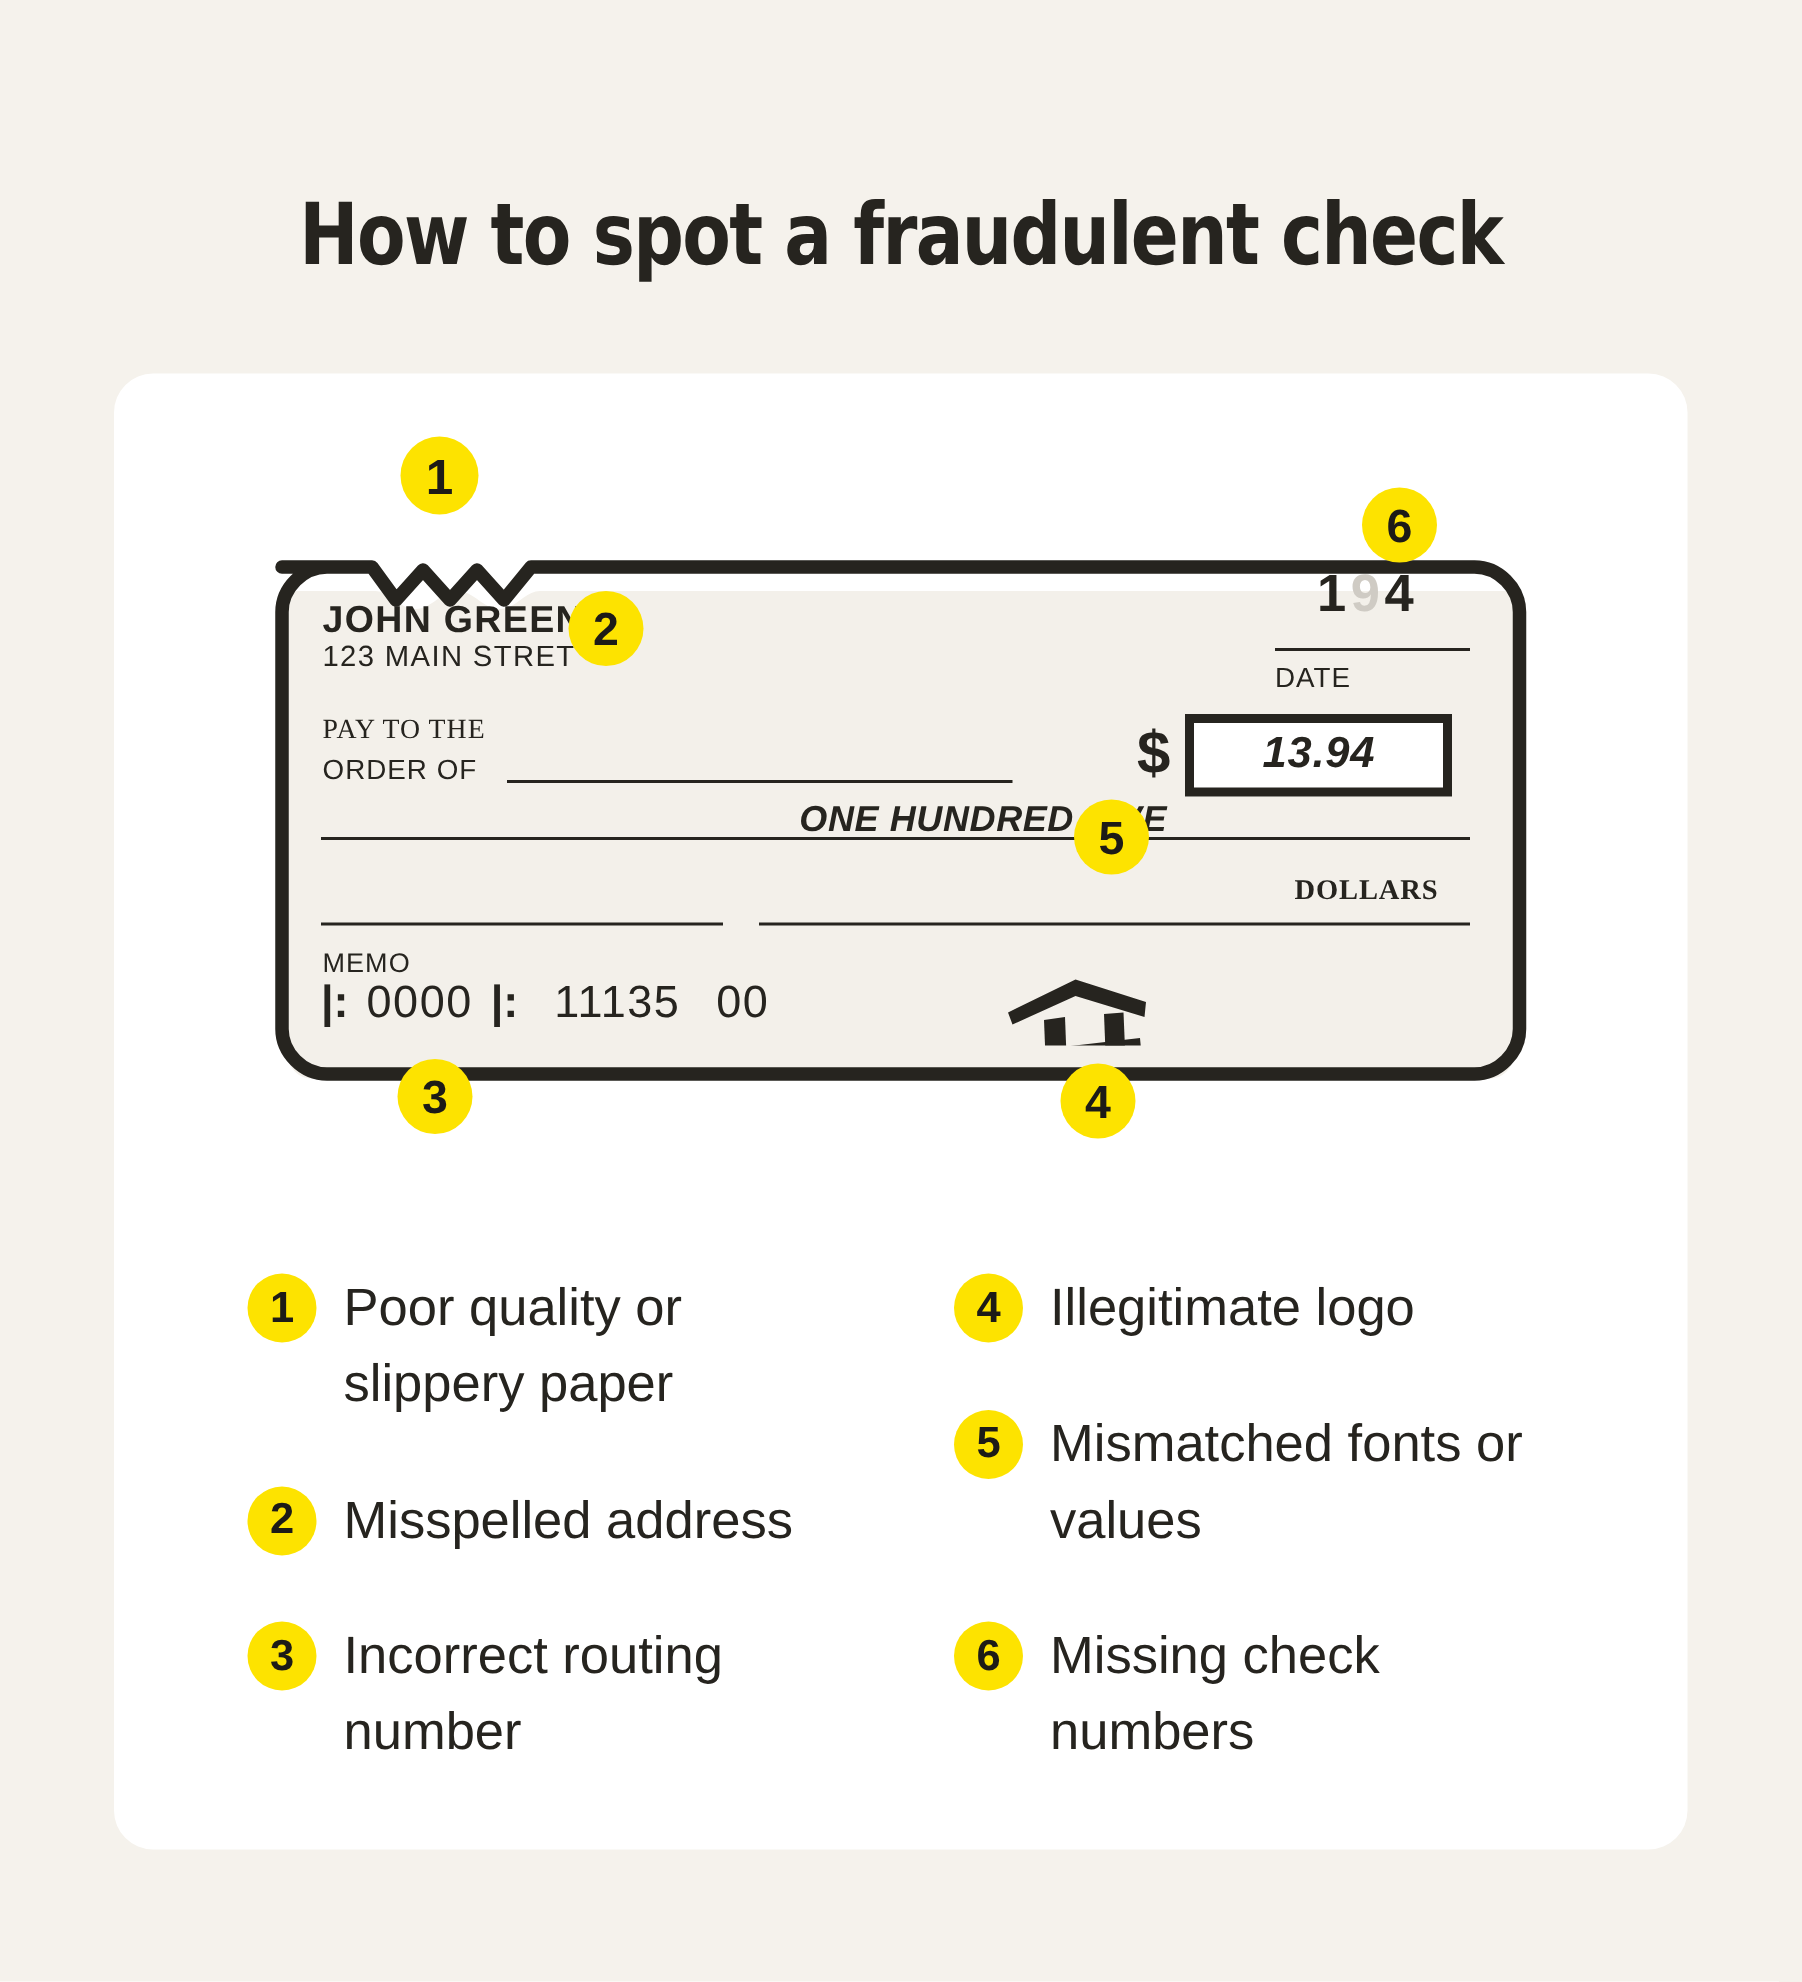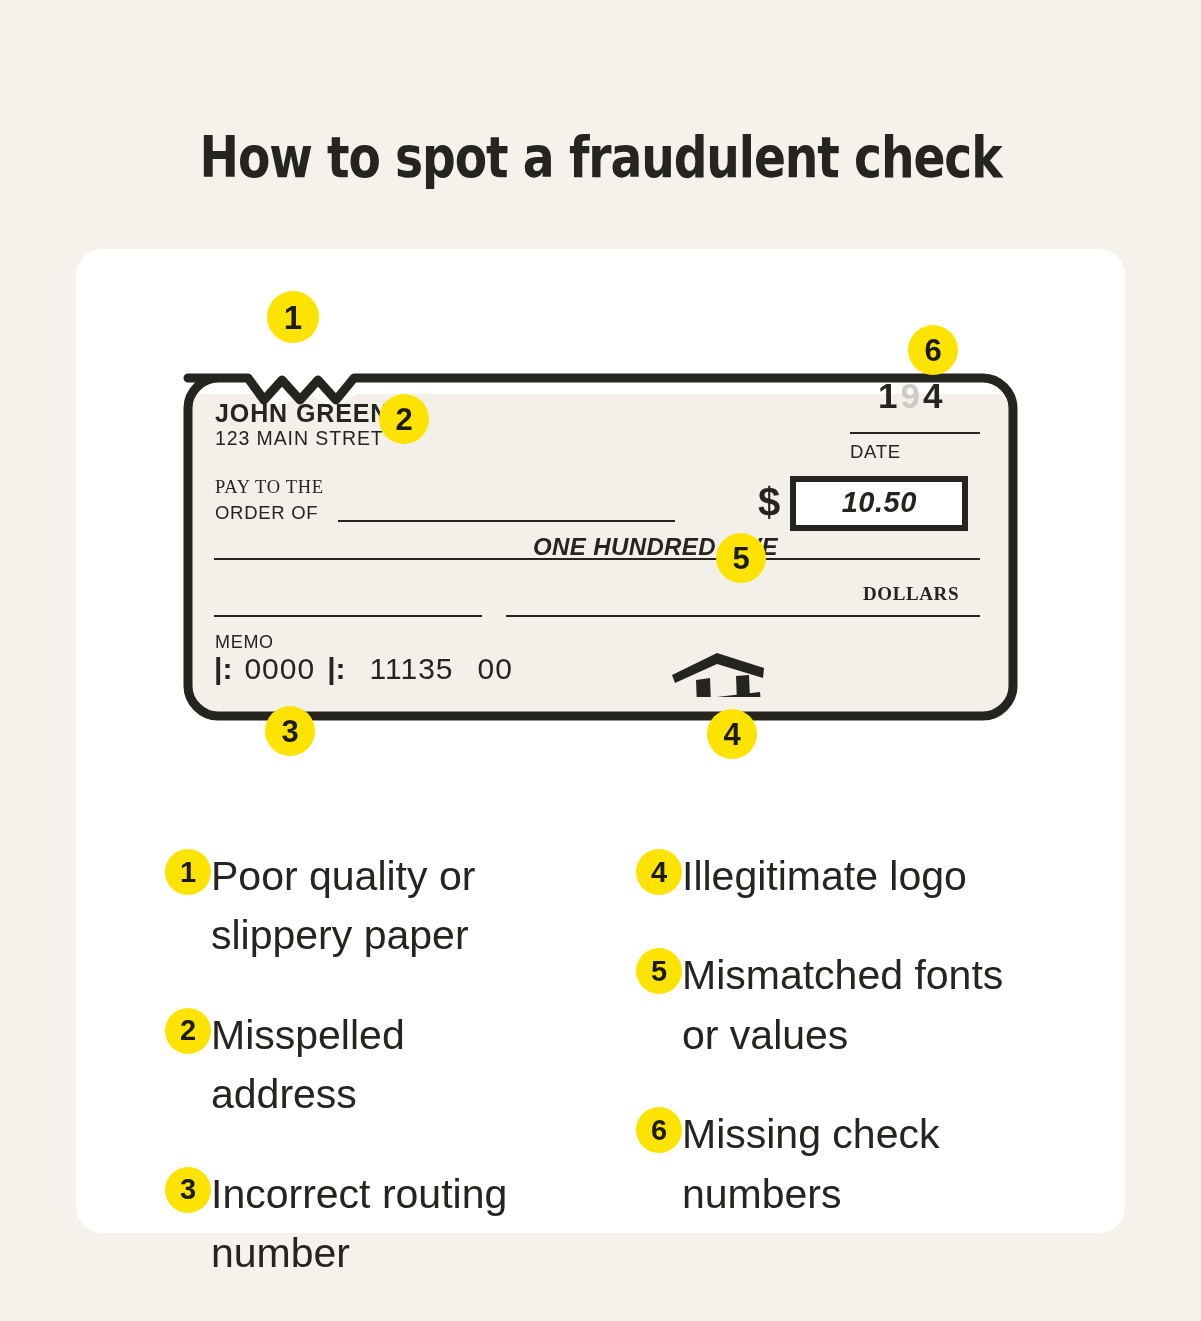--- a/index.html
+++ b/index.html
@@ -269,21 +269,22 @@
     color: #1d1b17;
     font-size: 29px;
     font-weight: 700;
     display: flex;
     align-items: center;
     justify-content: center;
     line-height: 1;
     margin-top: 2px;
   }
   .legend-text {
-    font-size: 41px;
+    margin-left: 18px;
+    font-size: 35px;
     line-height: 1.45;
     color: #26241f;
     font-weight: 400;
     max-width: 345px;
   }
 </style>
 </head>
 <body>
 
 <h1 class="page-title">How to spot a fraudulent check</h1>
@@ -335,21 +336,21 @@
     <div class="rule rule-date"></div>
     <div class="chk-text date-label">DATE</div>
 
     <div class="chk-text pay-l1">PAY TO THE</div>
     <div class="chk-text pay-l2">ORDER OF</div>
     <div class="rule rule-payto"></div>
 
     <div class="amount-group">
       <span class="dollar-sign">$</span>
       <span class="amount-box">
-        <span class="amount-value">10.50</span>
+        <span class="amount-value">13.94</span>
       </span>
     </div>
 
     <div class="written-amount">ONE HUNDRED FIVE</div>
     <div class="rule rule-words"></div>
     <div class="chk-text dollars-label">DOLLARS</div>
 
     <div class="rule rule-memo"></div>
     <div class="rule rule-sign"></div>
     <div class="chk-text memo-label">MEMO</div>

